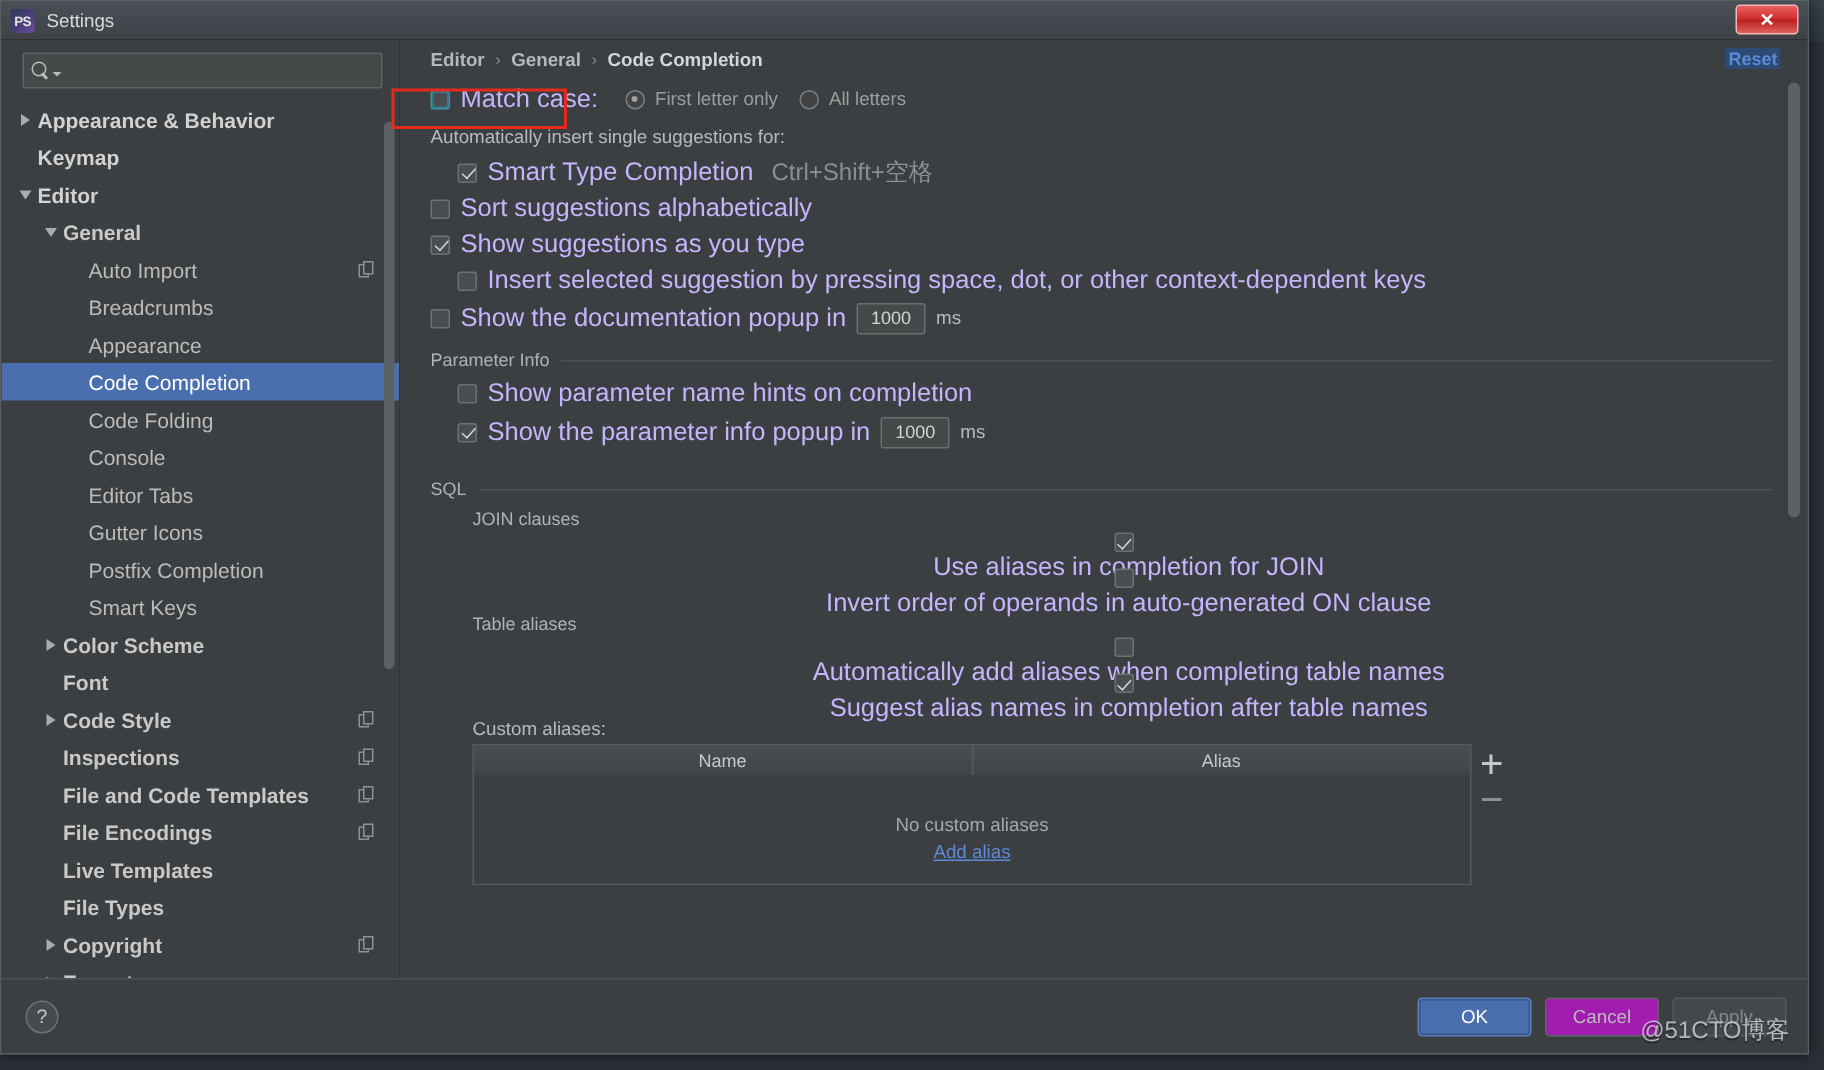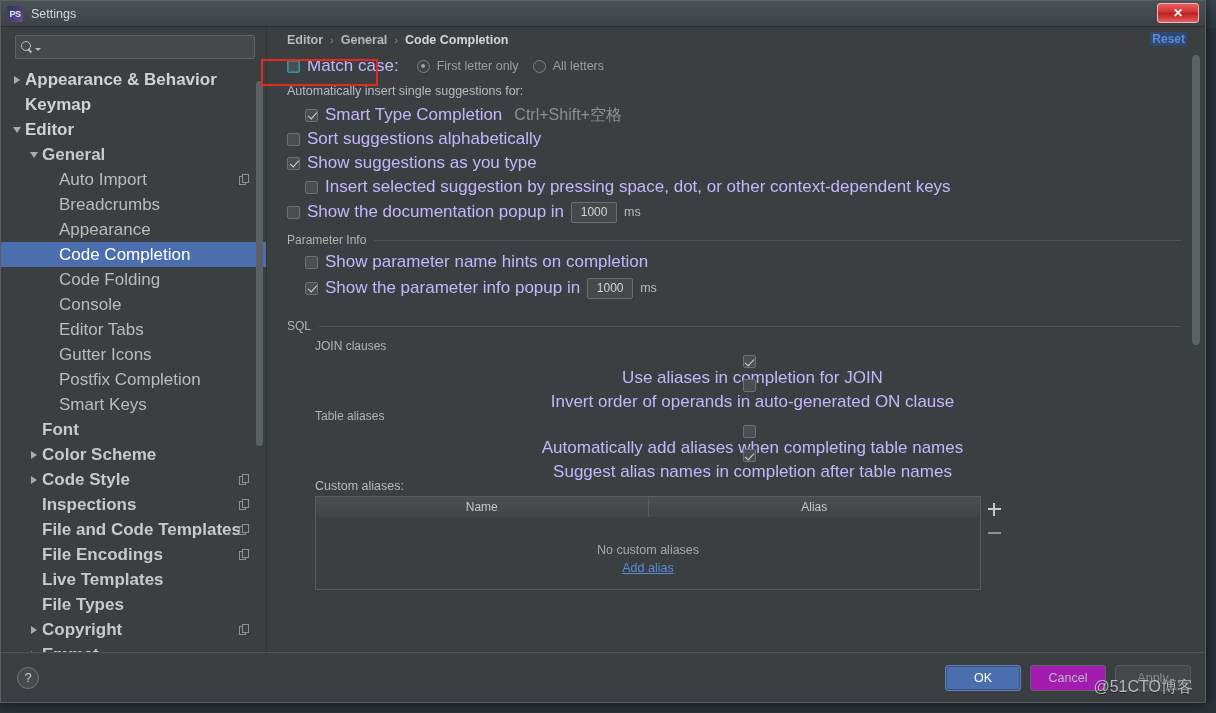--- a/index.html
+++ b/index.html
@@ -135,21 +135,21 @@
   .arrow-r {
     width: 0; height: 0;
     border-top: 4.5px solid transparent; border-bottom: 4.5px solid transparent;
     border-left: 6px solid #a9acad;
   }
   .arrow-d {
     width: 0; height: 0;
     border-left: 4.5px solid transparent; border-right: 4.5px solid transparent;
     border-top: 6px solid #a9acad;
   }
-  .tree-label { font-size: 17px; color: #bbbbbb; }
+  .tree-label { font-size: 14px; color: #bbbbbb; }
   .tree-row.lvl0 .tree-label { font-weight: bold; color: #d2d2d2; }
   .tree-row.lvl1 .tree-label { font-weight: bold; color: #c9c9c9; }
   .tree-row.selected .tree-label { color: #ffffff; font-weight: normal; }
   .copy-badge {
     position: absolute; right: 16px; top: 50%; transform: translateY(-50%);
     width: 11px; height: 12px;
   }
   .copy-badge i {
     position: absolute; display: block; border: 1px solid #8d9193;
   }
@@ -444,29 +444,29 @@
               <span class="tw"></span>
               <span class="tree-label">Postfix Completion</span>
             </div>
             <div class="tree-row lvl2">
               <span style="width: 42px; flex: 0 0 auto;"></span>
               <span class="tw"></span>
               <span class="tree-label">Smart Keys</span>
             </div>
             <div class="tree-row lvl1">
               <span style="width: 25px; flex: 0 0 auto;"></span>
-              <span class="tw"></span>
-              <span class="tree-label">Font</span>
-            </div>
-            <div class="tree-row lvl1">
-              <span style="width: 25px; flex: 0 0 auto;"></span>
               <span class="tw">
                 <span class="arrow-r"></span>
               </span>
               <span class="tree-label">Color Scheme</span>
+            </div>
+            <div class="tree-row lvl1">
+              <span style="width: 25px; flex: 0 0 auto;"></span>
+              <span class="tw"></span>
+              <span class="tree-label">Font</span>
             </div>
             <div class="tree-row lvl1">
               <span style="width: 25px; flex: 0 0 auto;"></span>
               <span class="tw">
                 <span class="arrow-r"></span>
               </span>
               <span class="tree-label">Code Style</span>
               <span class="copy-badge">
                 <i class="b1"></i>
                 <i class="b2"></i>

